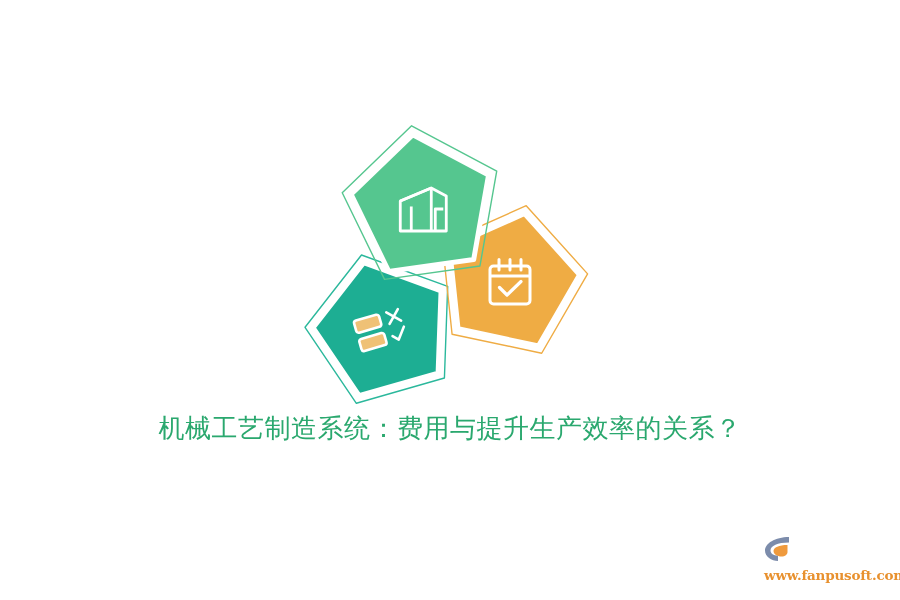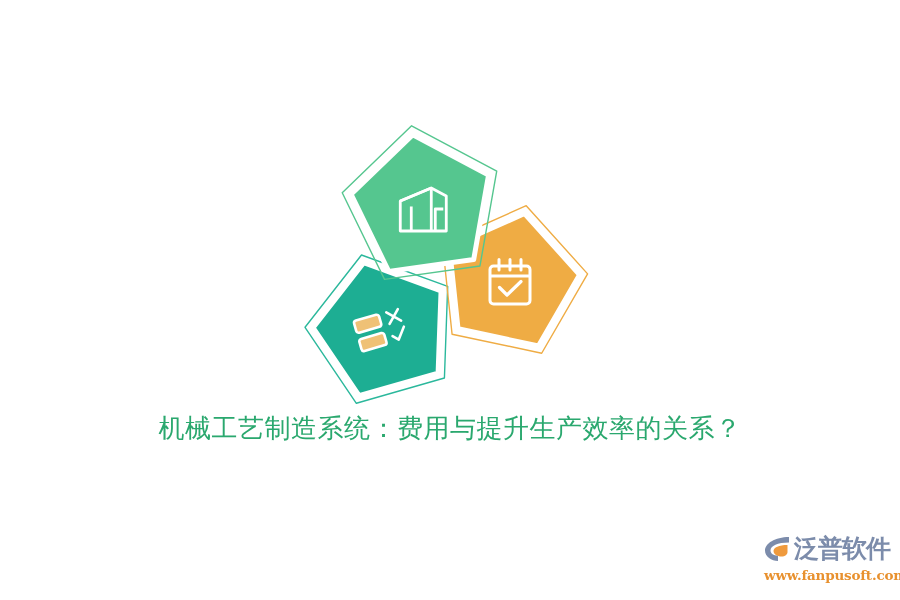--- a/index.html
+++ b/index.html
@@ -163,18 +163,17 @@
   <div class="logo">
     <div class="logo-row">
       <div class="logo-mark">
         <svg width="30" height="30" viewBox="0 0 30 30" xmlns="http://www.w3.org/2000/svg">
           <path d="M 27,3 C 13,3 3,9.5 3,16.5 C 3,22.5 9.5,27 16,27 L 16,21.5
                    C 11.5,21.5 8.5,19.5 8.5,16.5 C 8.5,12 15.5,8.5 27,8.5 Z" fill="#7c8cab"></path>
           <path d="M 25.5,11 C 17,11 11.5,13.5 11.5,17 C 11.5,20 15,22.5 19.5,22.5
                    C 23,22.5 25.5,20.5 25.5,18 Z" fill="#ef9a3d"></path>
         </svg>
       </div>
-      <div class="logo-word">泛普软件</div>
     </div>
     <div class="logo-url">www.fanpusoft.com</div>
   </div>
 
 </div>
 
 </body></html>

